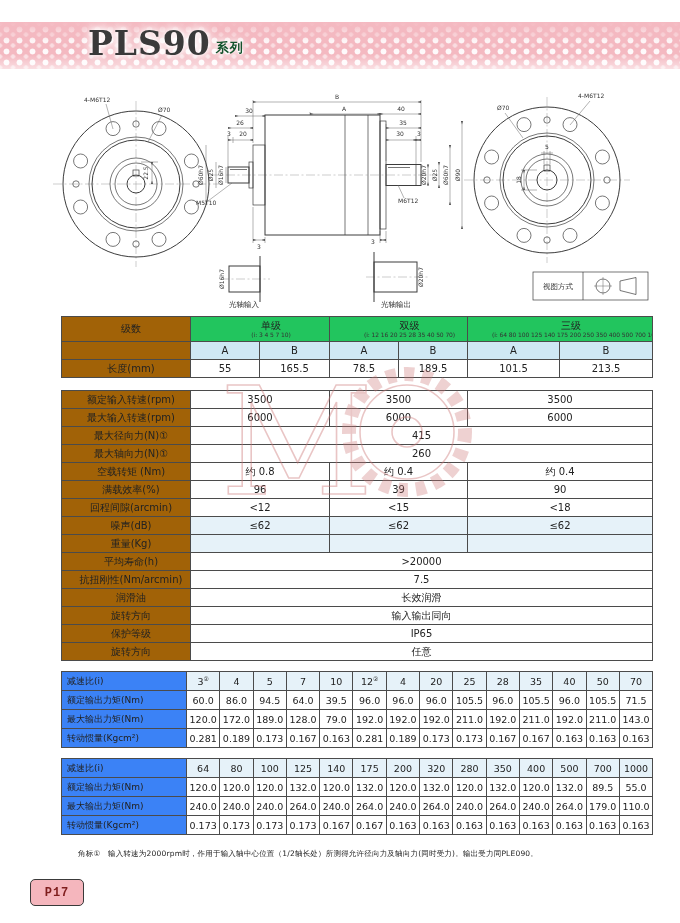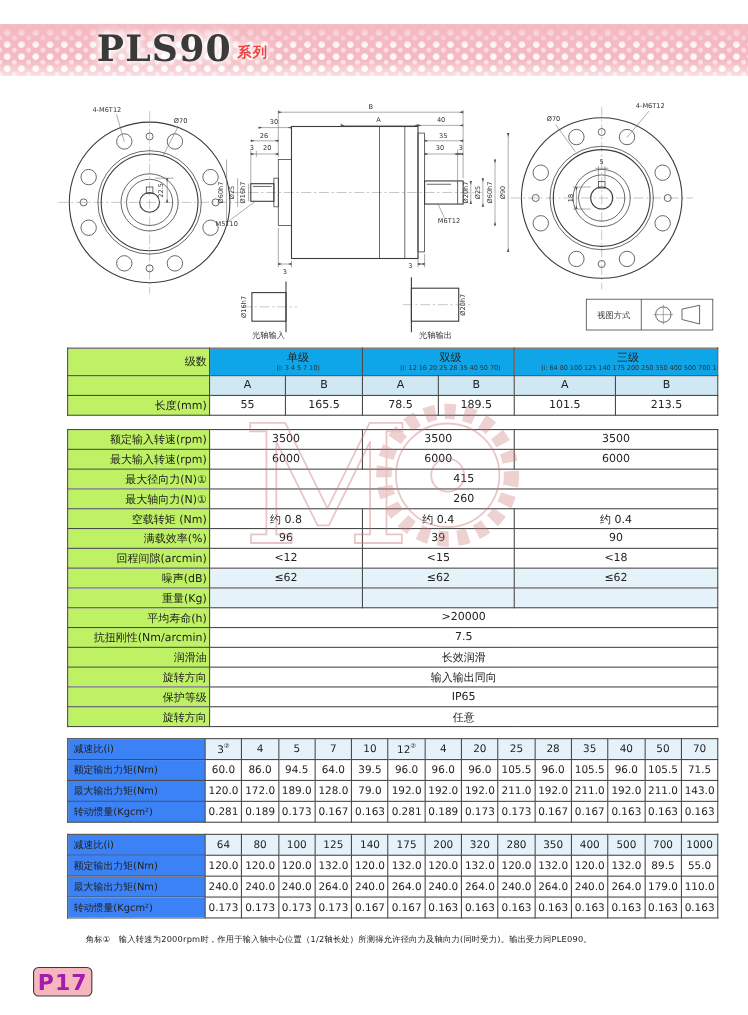--- a/index.html
+++ b/index.html
@@ -20,59 +20,59 @@
   .band::before{content:'';position:absolute;inset:0;
     background:linear-gradient(180deg, rgba(244,185,193,1) 0%, rgba(244,185,193,.1) 40%,
       rgba(244,185,193,0) 70%, rgba(255,255,255,.55) 100%);}
   .title{
     position:absolute;top:24px;left:88px;z-index:2;
     font-family:"DejaVu Serif","Liberation Serif",serif;font-size:33px;font-weight:bold;
     color:#3a3a3a;letter-spacing:1px;
     text-shadow:0 0 5px #fff,0 0 9px #fff,0 0 14px #fff;
   }
   .suffix{font-family:"DejaVu Sans","Liberation Sans",sans-serif;font-size:13px;
-    font-weight:bold;color:#ef4444;margin-left:5px;vertical-align:3px;}
+    font-weight:bold;color:#14532d;margin-left:5px;vertical-align:3px;}
   
   .draw{display:block;margin-top:18px;}
   .draw text{font-family:"DejaVu Sans","Liberation Sans",sans-serif;font-size:6px;fill:#333;}
   .obj{stroke:#3c3c3c;stroke-width:1;fill:none;}
   .obj2{stroke:#3c3c3c;stroke-width:.7;fill:none;}
   .dim{stroke:#666;stroke-width:.5;fill:none;}
   .dl{stroke:#666;stroke-width:.5;fill:none;marker-start:url(#ar);marker-end:url(#ar);}
   .cl{stroke:#999;stroke-width:.5;fill:none;stroke-dasharray:9 2.5 2 2.5;}
   .dt{text-anchor:middle;}
   .dts{text-anchor:middle;font-size:5.5px;}
   
   .watermark{position:absolute;left:212px;top:352px;width:300px;height:180px;
     opacity:.42;pointer-events:none;}
   
   table{border-collapse:collapse;table-layout:fixed;}
   .spec{width:591px;margin:6px 0 0 61px;font-size:10px;}
   .spec th,.spec td{border:1px solid #4b4b4b;height:17px;padding:0 2px;text-align:center;
     font-weight:normal;overflow:hidden;white-space:nowrap;}
-  .spec .lbl{background:#bef264;text-align:right;padding-left:12px;}
-  .spec .grp{background:#0ea5e9;height:24px;padding-left:24px;}
+  .spec .lbl{background:#a16207;text-align:center;padding-left:12px;}
+  .spec .grp{background:#22c55e;height:24px;padding-left:24px;}
   .spec .sub{background:#cfe8f4;height:15px;}
   .spec tr.spacer td{border:none;height:12px;background:#fff;}
   .gname{font-size:10px;line-height:11px;}
   .gratio{font-size:6px;line-height:7px;letter-spacing:-.1px;color:#333;}
   .val{background:transparent;}
   .pale{background:#e6f2f9;}
   
   .ratio{width:591px;margin:10px 0 0 61px;font-size:9.5px;}
   .ratio td{border:1px solid #4b4b4b;height:18px;text-align:center;padding:0;
     overflow:hidden;white-space:nowrap;}
   .ratio .lbl{background:#3b82f6;text-align:left;padding-left:5px;font-size:9px;}
   .ratio .rhdr{background:#e6f2f9;}
   sup.fn{font-size:6px;}
   
   .footnote{margin:14px 0 0 78px;font-size:7.5px;color:#222;letter-spacing:.2px;}
   .badge{position:absolute;left:30px;top:879px;width:52px;height:25px;background:#f5b6bd;
     border:1.6px solid #3a3a3a;border-radius:5px;display:flex;align-items:center;
-    justify-content:center;font-size:20px;font-weight:bold;color:#a21caf;letter-spacing:1px;}
+    justify-content:center;font-size:12px;font-weight:bold;color:#7f1d1d;letter-spacing:1px;font-family:Liberation Mono, monospace;}
 </style>
 </head>
 <body>
 
 <div class="header">
   <div class="band"></div>
   <div class="title"><span>PLS90</span><span class="suffix">系列</span></div>
 </div>
 
 <svg class="draw" width="680" height="222" viewBox="0 0 680 222">

